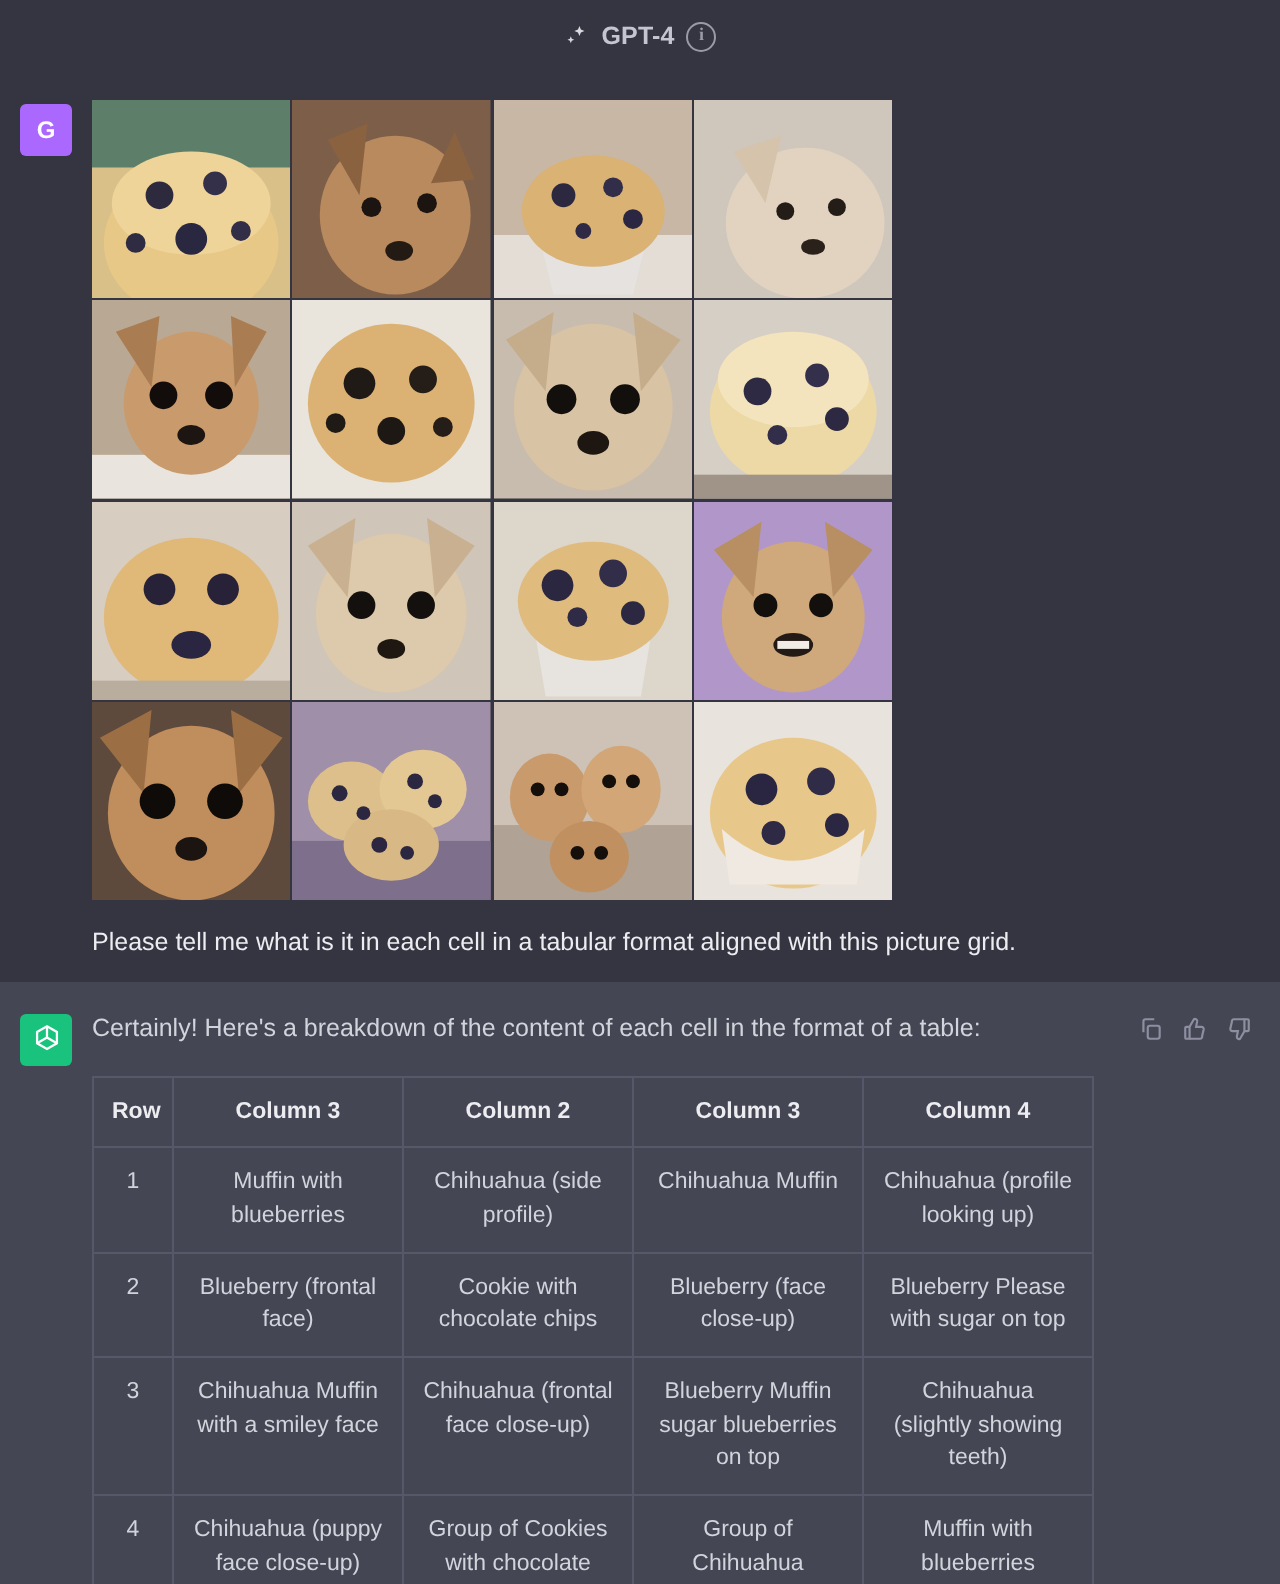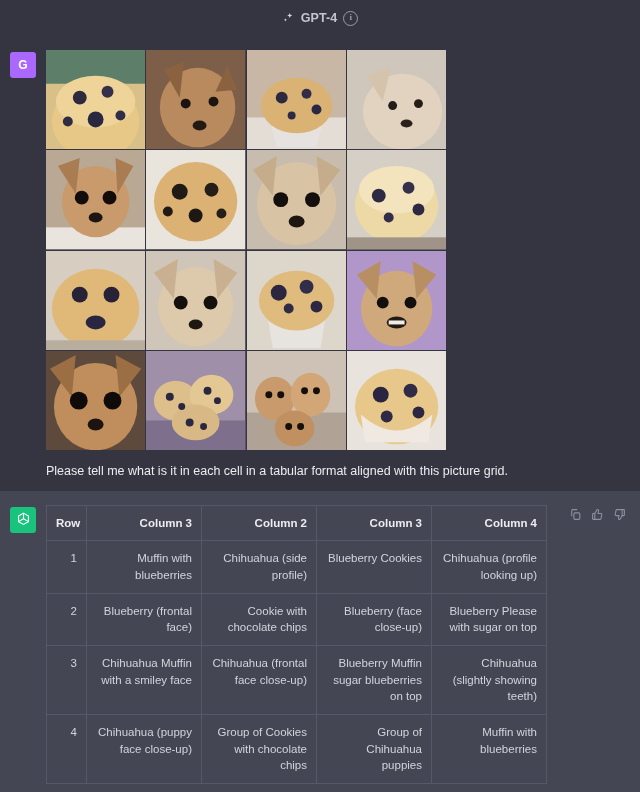--- a/index.html
+++ b/index.html
@@ -135,21 +135,21 @@
   table.result {
     border-collapse: collapse;
     width: 500px;
     font-size: 11.5px;
     color: #d1d5db;
     table-layout: fixed;
   }
   table.result th, table.result td {
     border: 1px solid #565869;
     padding: 9px 9px;
-    text-align: right;
+    text-align: center;
     vertical-align: top;
     line-height: 1.45;
   }
   table.result th {
     font-weight: 700;
     color: #ececf1;
   }
   table.result col.c-row { width: 40px; }
   table.result col.c-col { width: 115px; }
 </style>
@@ -413,20 +413,21 @@
           </svg>
         </span>
         <span>
           <svg width="13" height="13" viewBox="0 0 24 24" fill="none" stroke="currentColor" stroke-width="2">
             <path d="M17 14V3h3a1 1 0 0 1 1 1v9a1 1 0 0 1-1 1z"></path>
             <path d="M17 14l-4 7a2 2 0 0 1-3-2l1-5H6a2 2 0 0 1-2-2.4l1.4-6A2 2 0 0 1 7.4 3H17"></path>
           </svg>
         </span>
       </div>
 
+      <div class="assistant-text">Certainly! Here's a breakdown of the content of each cell in the format of a table:</div>
 
       <table class="result">
         <colgroup>
           <col class="c-row">
             <col class="c-col">
             <col class="c-col">
             <col class="c-col">
             <col class="c-col">
         </colgroup>
         <thead>
@@ -436,21 +437,21 @@
             <th>Column 2</th>
             <th>Column 3</th>
             <th>Column 4</th>
           </tr>
         </thead>
         <tbody>
           <tr>
             <td>1</td>
             <td>Muffin with blueberries</td>
             <td>Chihuahua (side profile)</td>
-            <td>Blueberry Cookies</td>
+            <td>Chihuahua Muffin</td>
             <td>Chihuahua (profile looking up)</td>
           </tr>
           <tr>
             <td>2</td>
             <td>Blueberry (frontal face)</td>
             <td>Cookie with chocolate chips</td>
             <td>Blueberry (face close-up)</td>
             <td>Blueberry Please with sugar on top</td>
           </tr>
           <tr>

